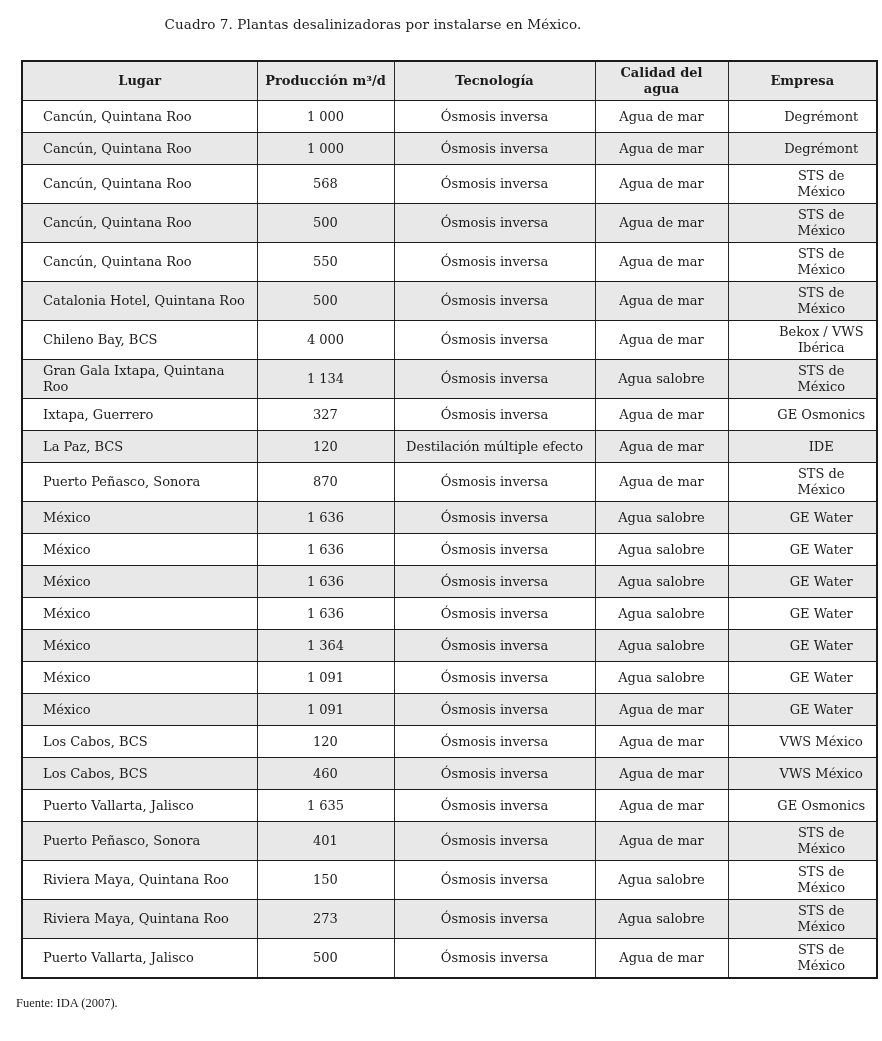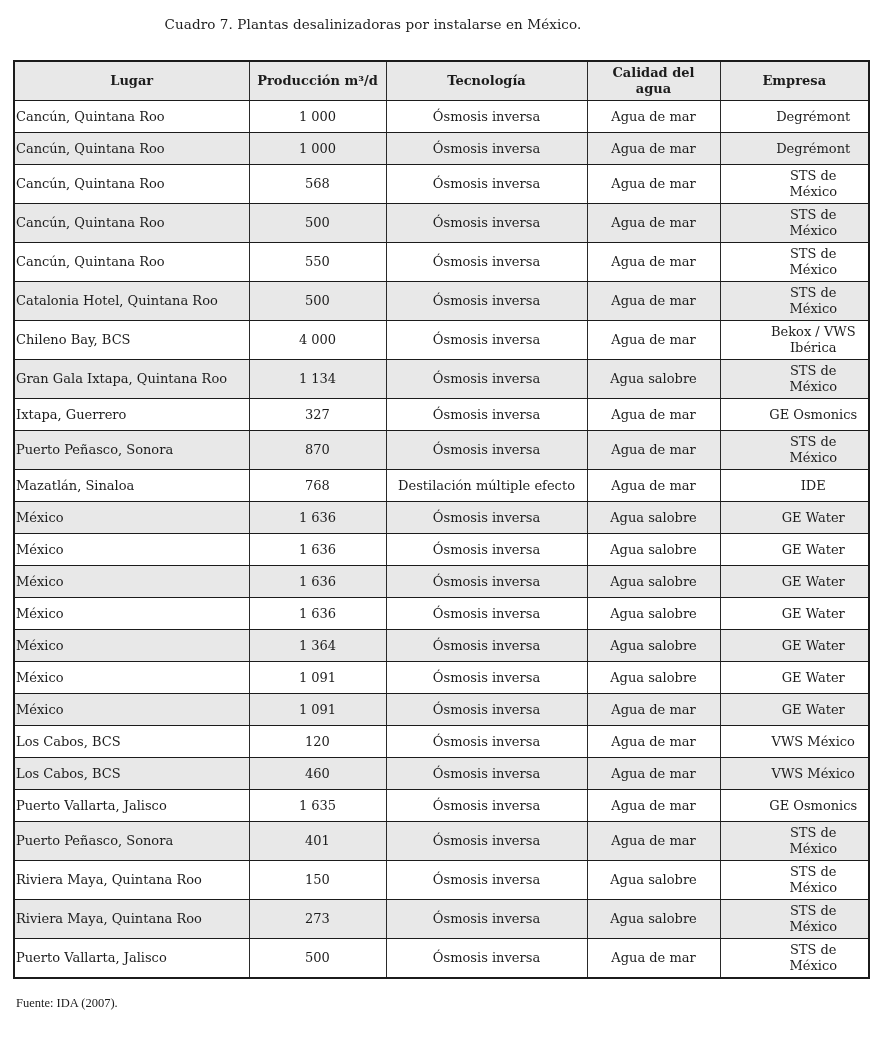--- a/index.html
+++ b/index.html
@@ -24,21 +24,21 @@
     text-align: center;
     font-size: 13.5px;
     line-height: 17px;
     letter-spacing: 0.1px;
     margin-bottom: 27px;
   }
   table.data-table {
     border-collapse: collapse;
     table-layout: fixed;
     width: 855px;
-    margin-left: 13px;
+    margin-left: 21px;
     border: 2px solid #1b1b1b;
   }
   th, td {
     border-top: 1.5px solid #1b1b1b;
     border-bottom: 1.5px solid #1b1b1b;
     border-left: 1.2px solid #2a2a2a;
     border-right: 1.2px solid #2a2a2a;
     font-size: 13px;
     line-height: 16px;
     text-align: center;
@@ -56,21 +56,21 @@
   tbody tr:nth-child(even) td {
     background: #e8e8e8;
   }
   col.c-lugar      { width: 235px; }
   col.c-produccion { width: 137px; }
   col.c-tecnologia { width: 201px; }
   col.c-calidad    { width: 133px; }
   col.c-empresa    { width: 149px; }
   td.col-lugar {
     text-align: left;
-    padding-left: 1px;
+    padding-left: 20px;
   }
   td.col-empresa {
     white-space: pre-line;
     padding-left: 44px;
   }
   .source {
     font-size: 12.5px;
     margin: 17px 0 0 16px;
     font-family: Liberation Serif, serif;
   }
@@ -158,34 +158,34 @@
     <td class="col-empresa">STS de México</td>
   </tr>
         <tr>
     <td class="col-lugar">Ixtapa, Guerrero</td>
     <td class="col-produccion">327</td>
     <td class="col-tecnologia">Ósmosis inversa</td>
     <td class="col-calidad">Agua de mar</td>
     <td class="col-empresa">GE Osmonics</td>
   </tr>
         <tr>
+    <td class="col-lugar">La Paz, BCS</td>
+    <td class="col-produccion">120</td>
+    <td class="col-tecnologia">Destilación múltiple efecto</td>
+    <td class="col-calidad">Agua de mar</td>
+    <td class="col-empresa">IDE</td>
+  </tr>
+        <tr>
     <td class="col-lugar">Puerto Peñasco, Sonora</td>
     <td class="col-produccion">870</td>
     <td class="col-tecnologia">Ósmosis inversa</td>
     <td class="col-calidad">Agua de mar</td>
     <td class="col-empresa">STS de México</td>
   </tr>
         <tr>
-    <td class="col-lugar">Mazatlán, Sinaloa</td>
-    <td class="col-produccion">768</td>
-    <td class="col-tecnologia">Destilación múltiple efecto</td>
-    <td class="col-calidad">Agua de mar</td>
-    <td class="col-empresa">IDE</td>
-  </tr>
-        <tr>
     <td class="col-lugar">México</td>
     <td class="col-produccion">1 636</td>
     <td class="col-tecnologia">Ósmosis inversa</td>
     <td class="col-calidad">Agua salobre</td>
     <td class="col-empresa">GE Water</td>
   </tr>
         <tr>
     <td class="col-lugar">México</td>
     <td class="col-produccion">1 636</td>
     <td class="col-tecnologia">Ósmosis inversa</td>

